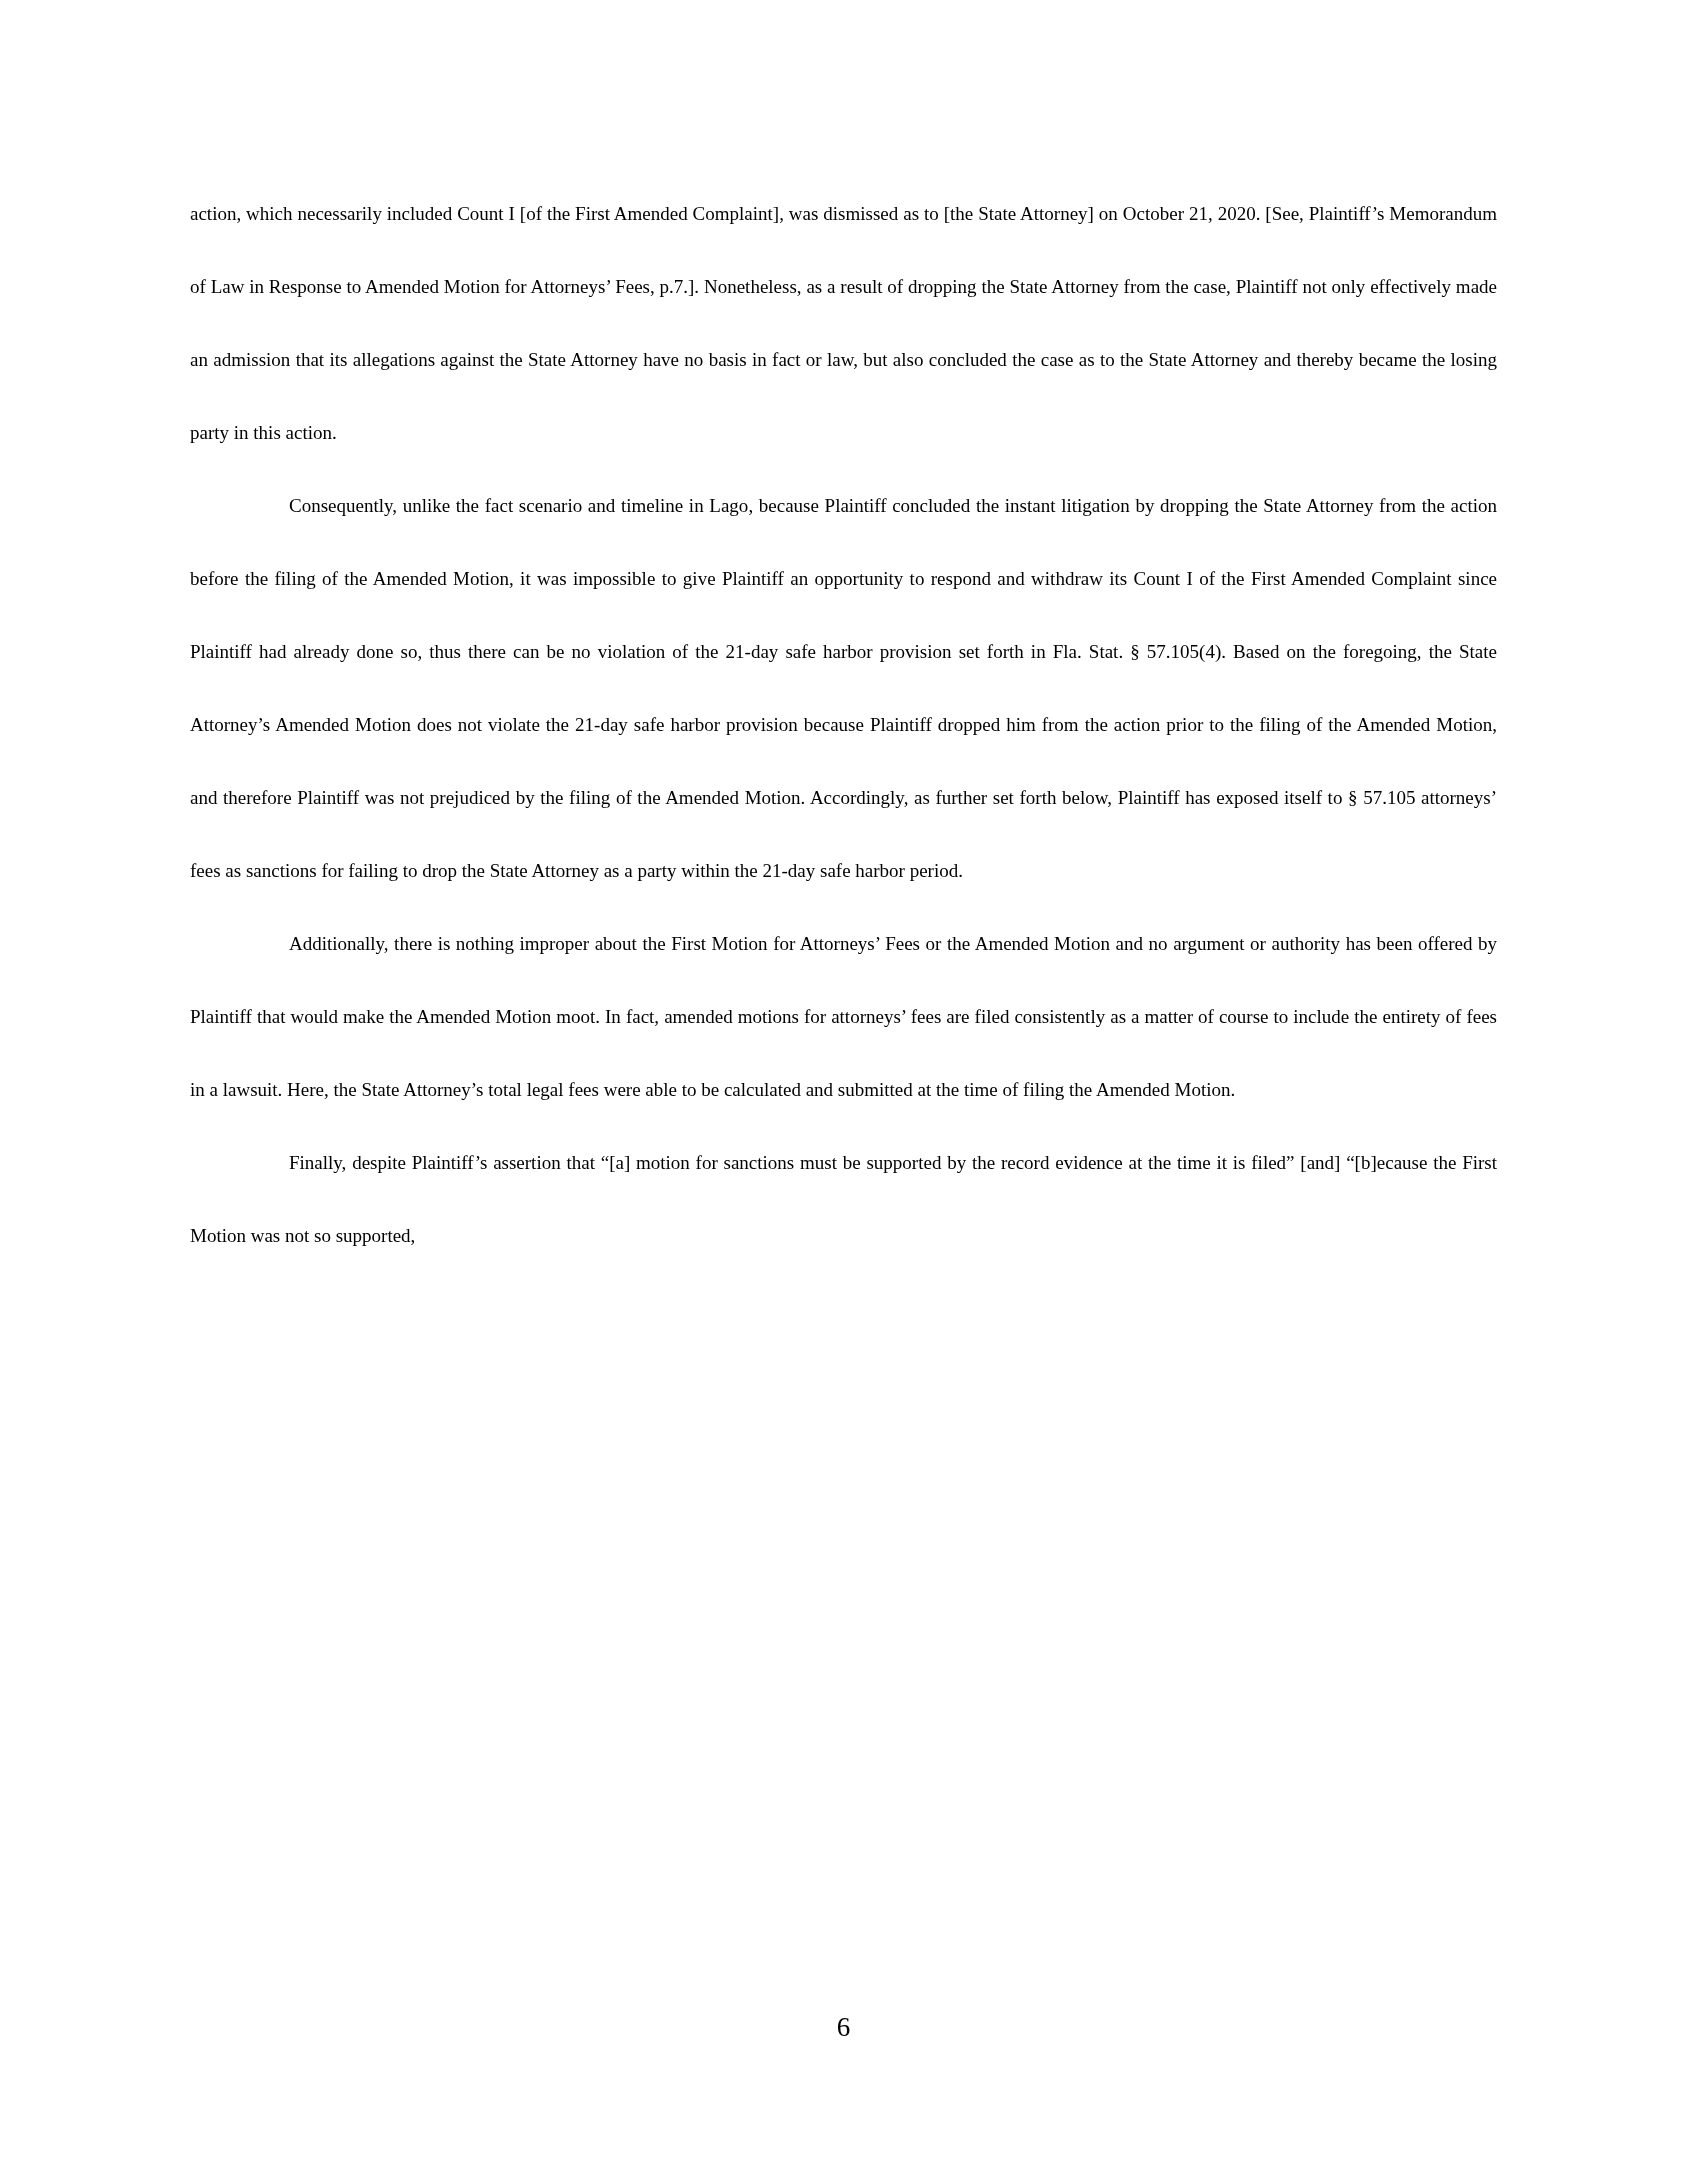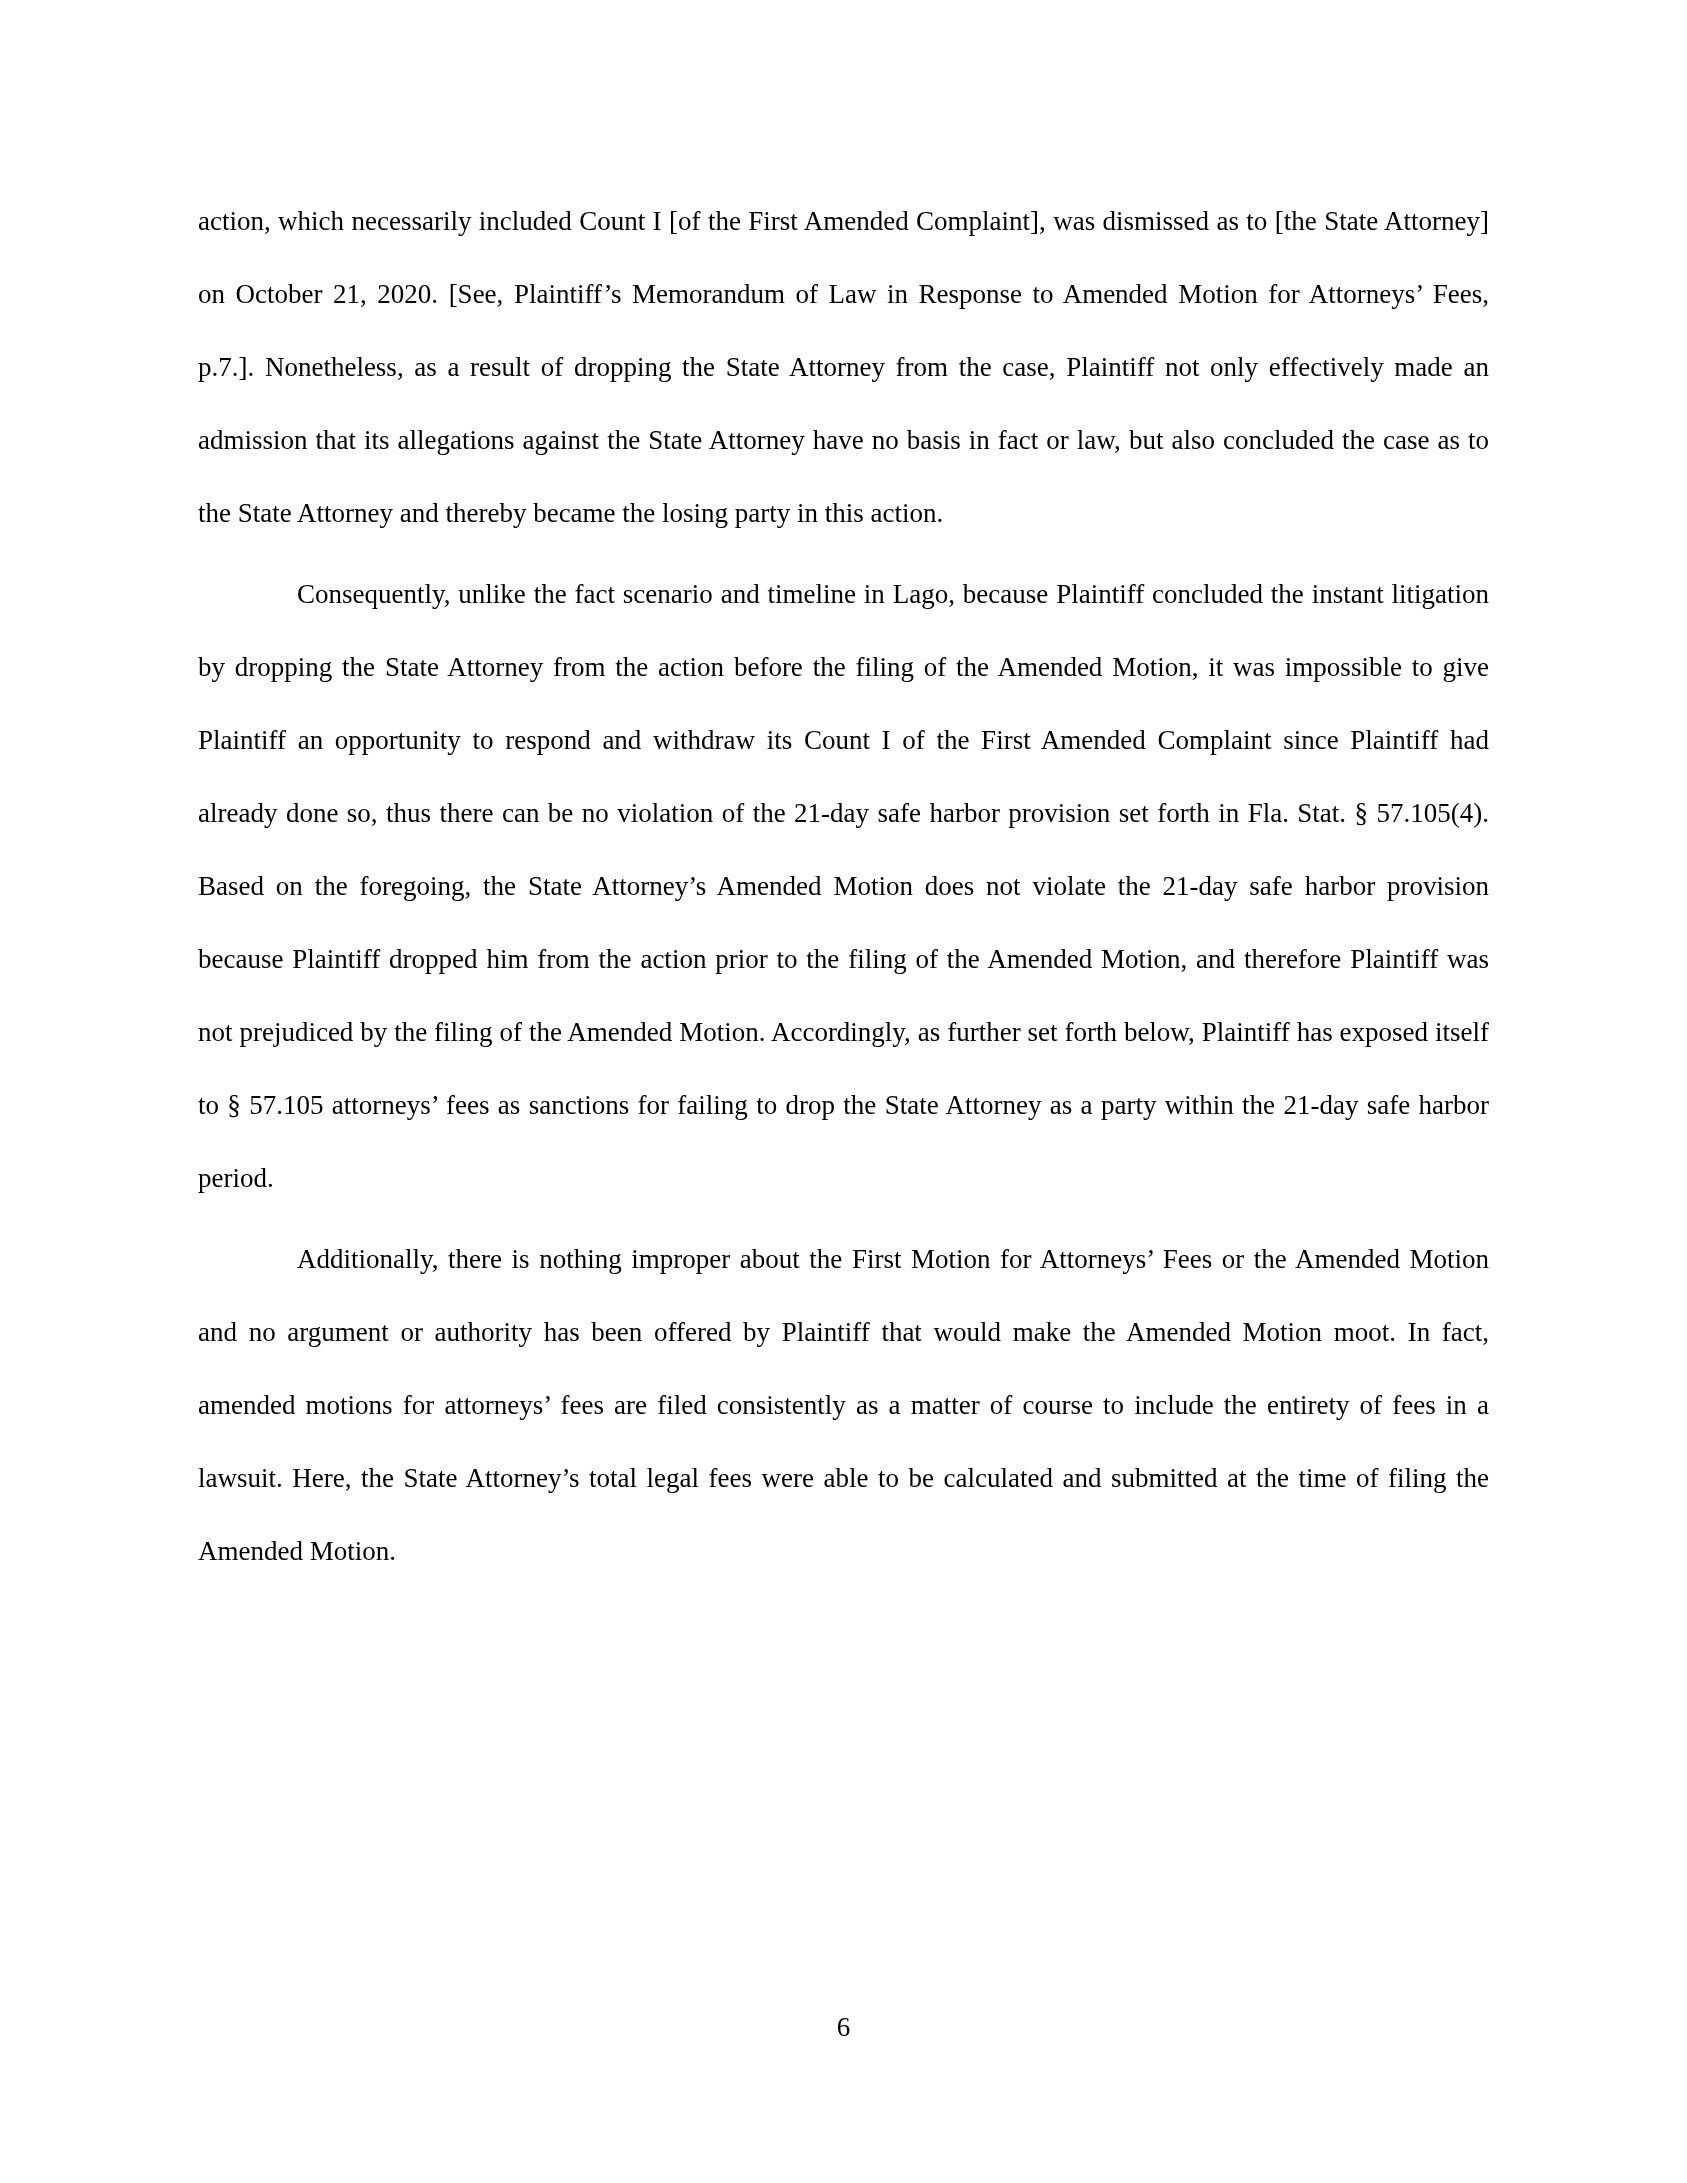--- a/index.html
+++ b/index.html
@@ -19,22 +19,22 @@
     box-sizing: border-box;
     overflow: hidden;
   }
   .content {
     position: absolute;
     left: 190px;
     top: 177px;
     width: 1307px;
   }
   p.body-par {
-    margin: 8px;
-    font-size: 27px;
+    margin: 0;
+    font-size: 19px;
     line-height: 73px;
     text-align: justify;
     text-justify: inter-word;
     -webkit-hyphens: none;
     hyphens: none;
   }
   p.indented {
     text-indent: 99px;
   }
   .ital {
@@ -61,19 +61,22 @@
     </p>
 
     <p class="body-par indented">
       <span>Consequently, unlike the fact scenario and timeline in </span><span class="ital">Lago</span><span>, because Plaintiff concluded the instant litigation by dropping the State Attorney from the action before the filing of the Amended Motion, it was impossible to give Plaintiff an opportunity to respond and withdraw its Count I of the First Amended Complaint since Plaintiff had already done so, thus there can be no violation of the 21-day safe harbor provision set forth in Fla. Stat. § 57.105(4). Based on the foregoing, the State Attorney’s Amended Motion does not violate the 21-day safe harbor provision because Plaintiff dropped him from the action prior to the filing of the Amended Motion, and therefore Plaintiff was not prejudiced by the filing of the Amended Motion. Accordingly, as further set forth below, Plaintiff has exposed itself to § 57.105 attorneys’ fees as sanctions for failing to drop the State Attorney as a party within the 21-day safe harbor period.</span>
     </p>
 
     <p class="body-par indented">
       <span>Additionally, there is nothing improper about the First Motion for Attorneys’ Fees or the Amended Motion and no argument or authority has been offered by Plaintiff that would make the Amended Motion moot.  In fact, amended motions for attorneys’ fees are filed consistently as a matter of course to include the entirety of fees in a lawsuit.  Here, the State Attorney’s total legal fees were able to be calculated and submitted at the time of filing the Amended Motion.</span>
     </p>
 
+    <p class="body-par indented">
+      <span>Finally, despite Plaintiff’s assertion that “[a] motion for sanctions must be supported by the record evidence at the time it is filed” [and] “[b]ecause the First Motion was not so supported,</span>
+    </p>
 
   </div>
 
   <div class="page-number">6</div>
 
 </div>
 
 
 </body></html>

